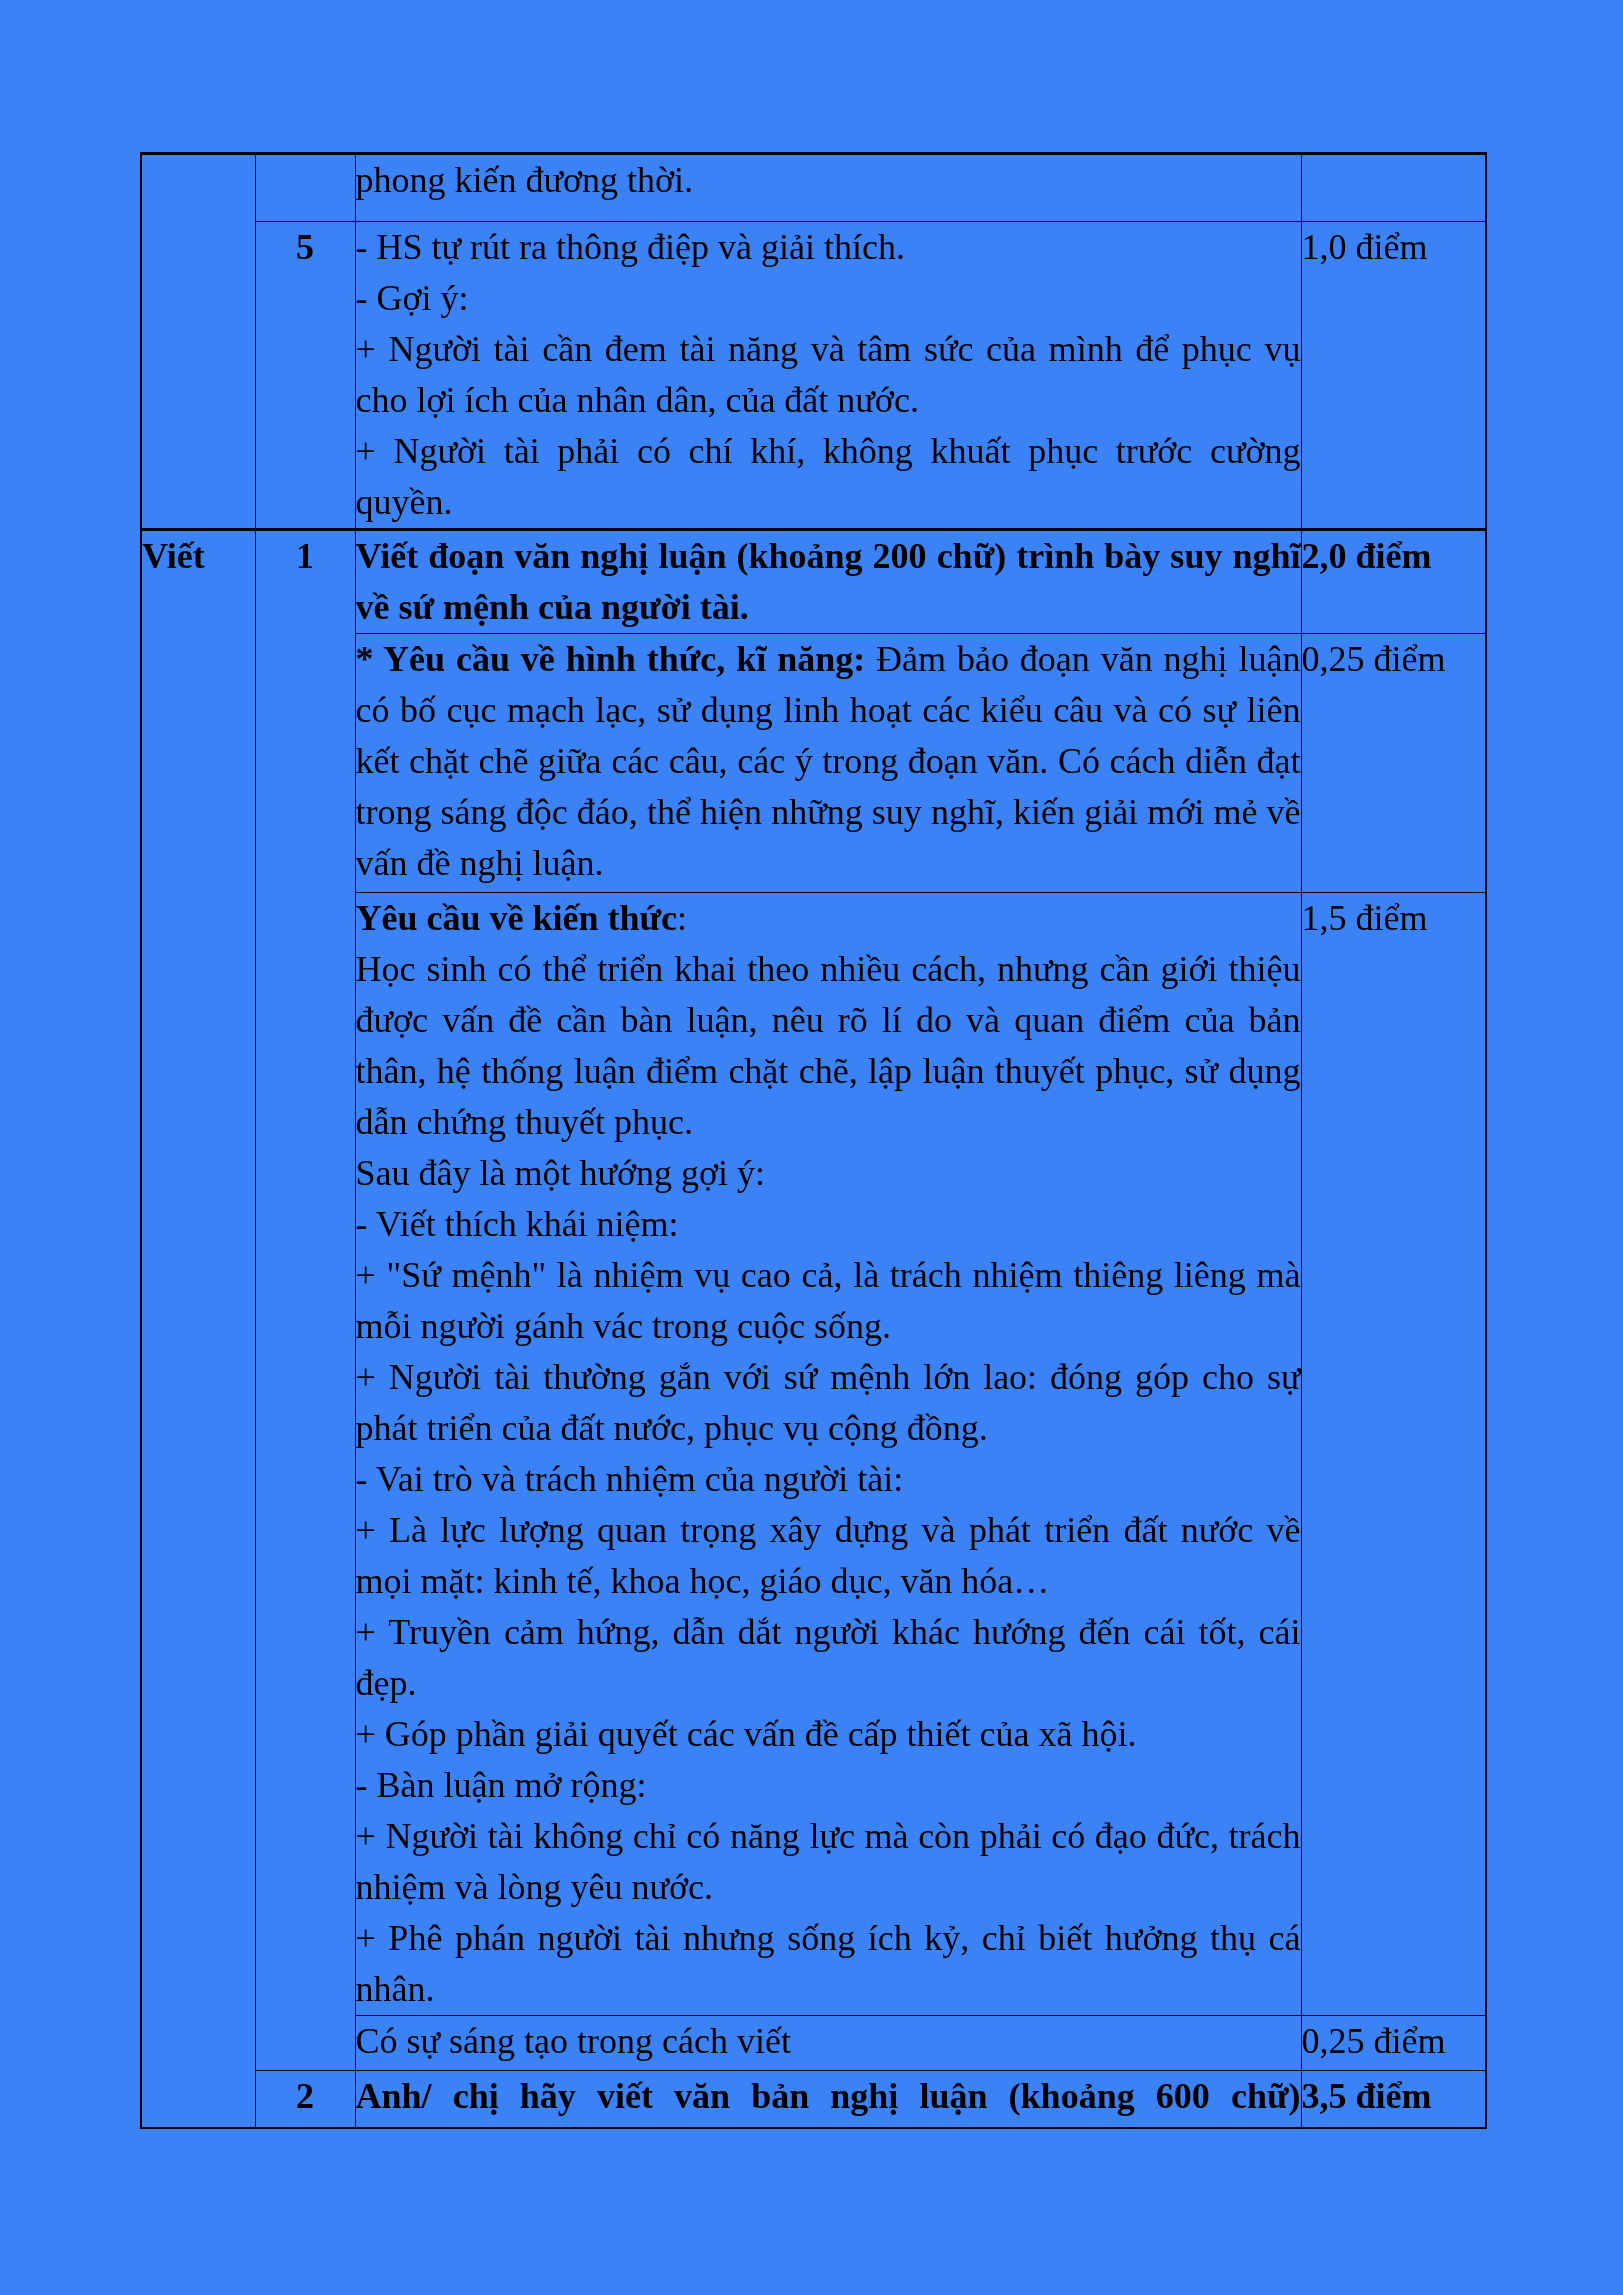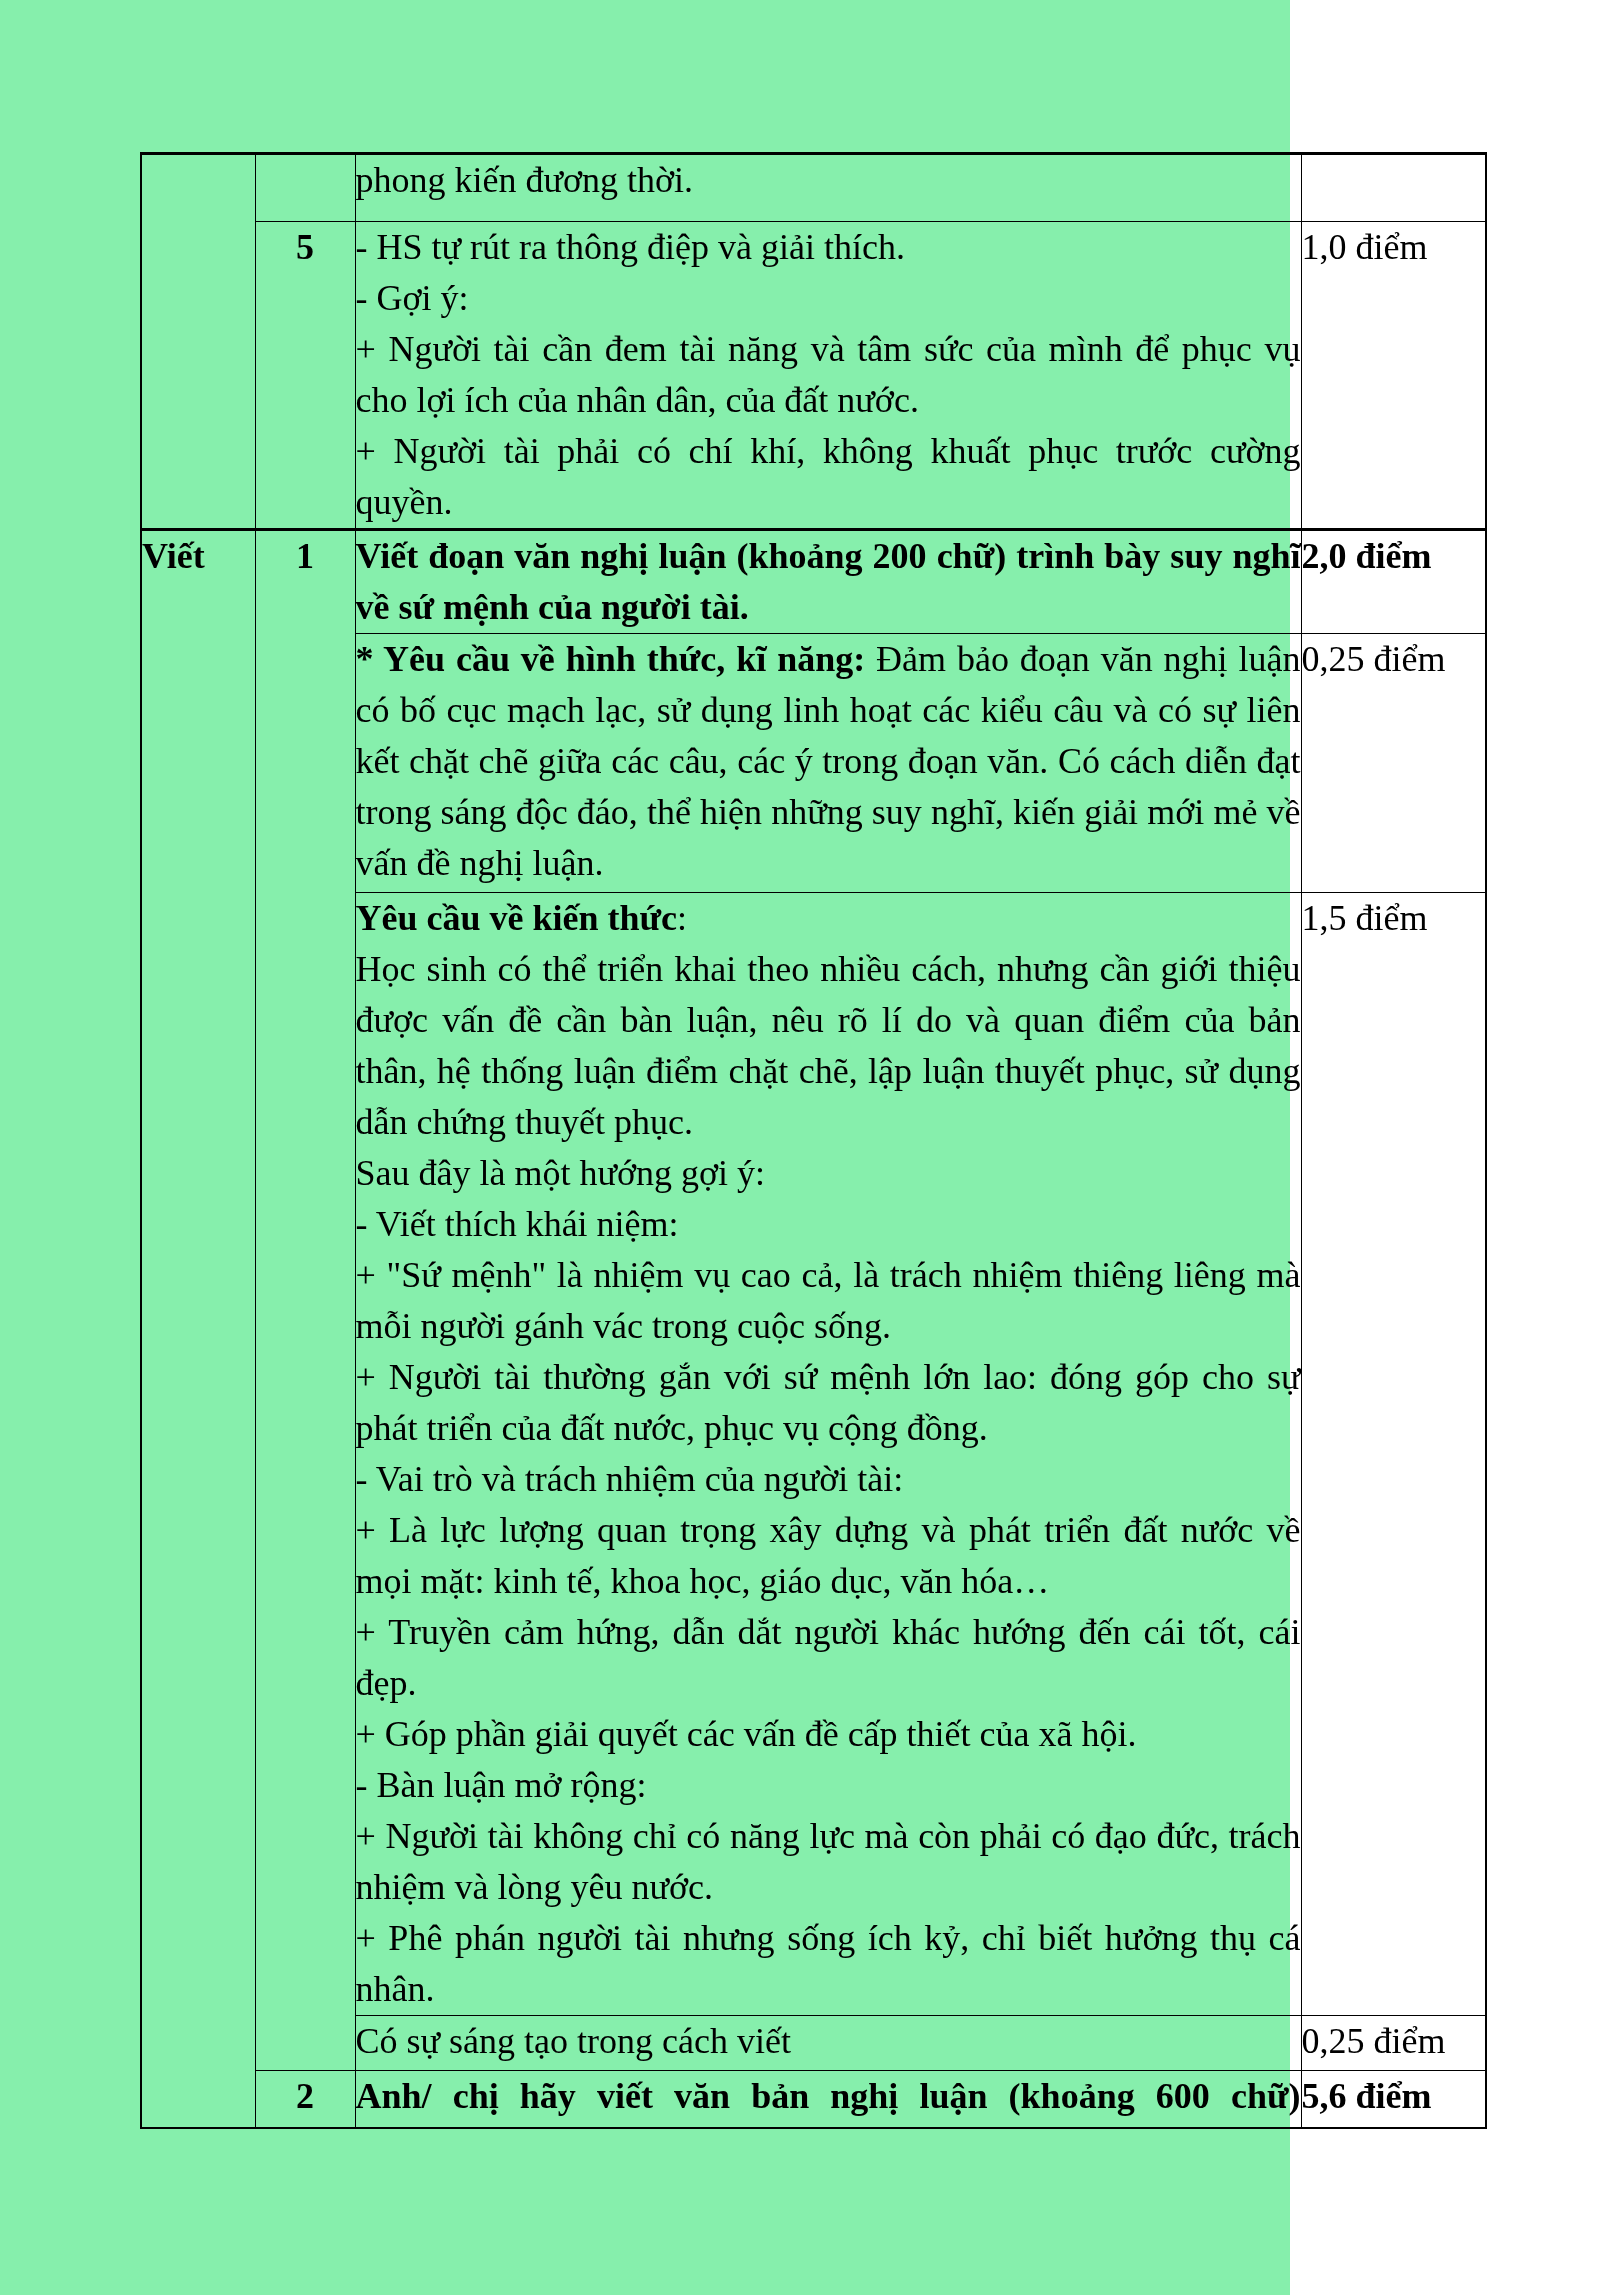--- a/index.html
+++ b/index.html
@@ -1,20 +1,20 @@
 <!DOCTYPE html>
 <html lang="vi" style="font-size:12.6px"><head>
 <meta charset="utf-8">
 <style>
   html, body { margin: 0; padding: 0; }
   .page {
     position: relative;
-    width: 1290px;
+    width: 1623px;
     height: 2295px;
-    background: #86efac;
+    background: #3b82f6;
     color: #000000;
     font-family: "Liberation Serif", "DejaVu Serif", serif;
   }
   table.rubric {
     position: absolute;
     left: 140px;
     top: 152px;
     width: 1344px;
     border-collapse: collapse;
     table-layout: fixed;
@@ -144,19 +144,19 @@
     </tr>
 
     <tr style="height:57px">
       <td class="col-num">
         <p class="m0">2</p>
       </td>
       <td class="col-content bold stretch">
         <p>Anh/ chị hãy viết văn bản nghị luận (khoảng 600 chữ)</p>
       </td>
       <td class="col-points bold">
-        <p class="m0">5,6 điểm</p>
+        <p class="m0">3,5 điểm</p>
       </td>
     </tr>
   </tbody>
     </table>
 </div>
 
 
 </body></html>

